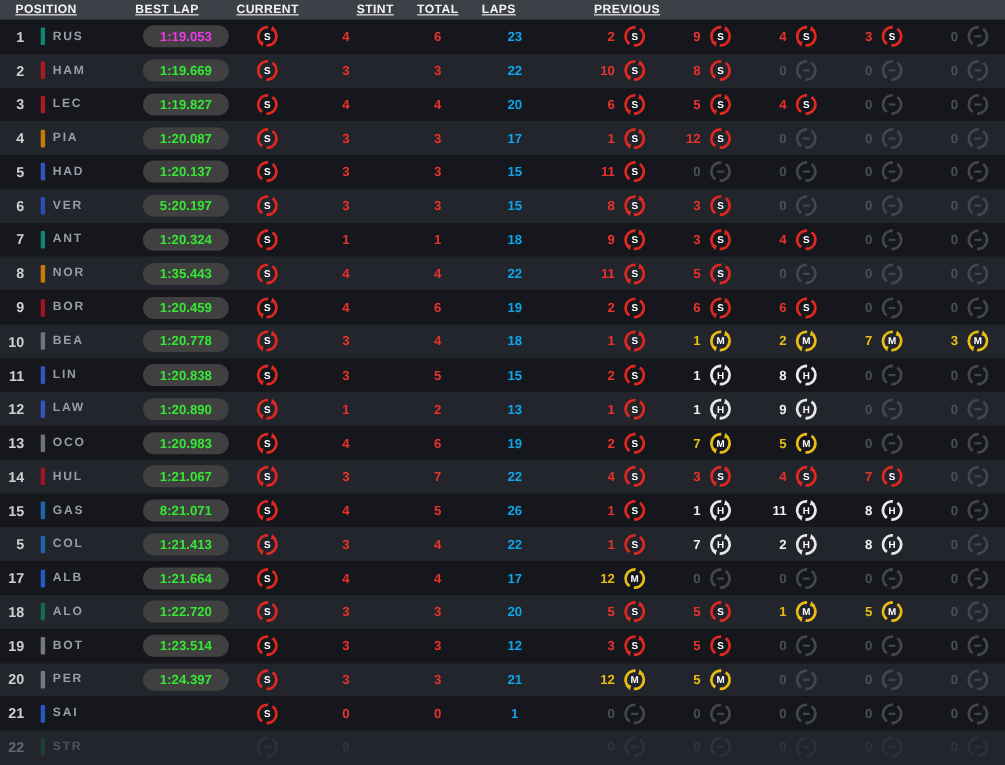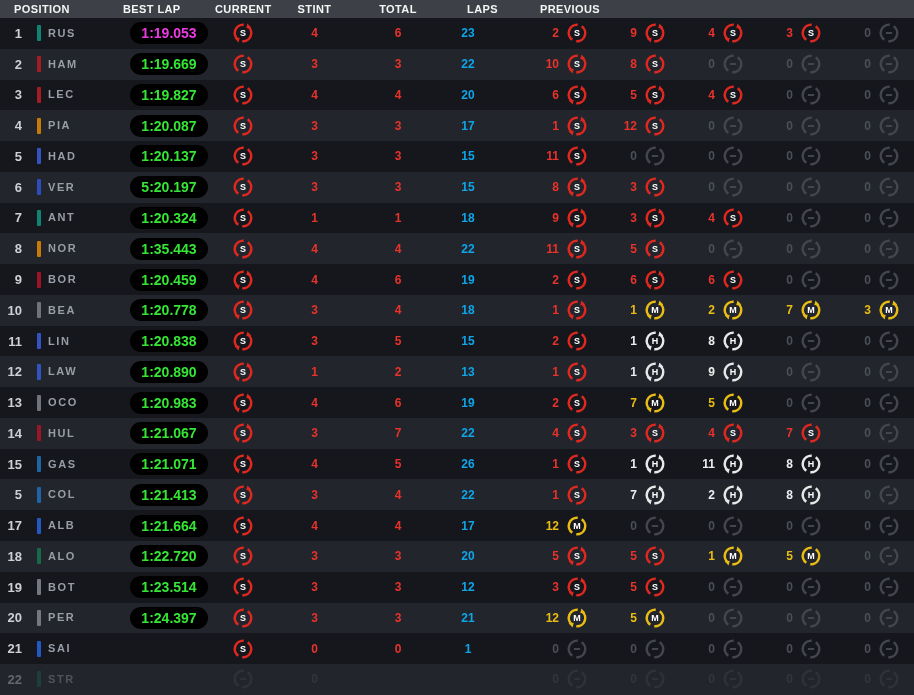--- a/index.html
+++ b/index.html
@@ -14,41 +14,42 @@
     display:grid;
     grid-template-columns:30px 18px 75px 92px 56px 87px 80px 60px 104px 78px 78px 78px 78px;
     align-items:center;
   }
   .thead{
     height:18px;
     background:#3d4047;
     color:#f5f5f5;
     font-size:11px;
     letter-spacing:.4px;
+    text-decoration:underline;
   }
   .h{white-space:nowrap}
   .h-pos{grid-column:1/4;padding-left:14px}
   .h-bestlap{grid-column:4;text-align:left}
   .h-current{grid-column:5;text-align:center}
-  .h-stint{grid-column:6;text-align:center}
+  .h-stint{grid-column:6;text-align:right}
   .h-total{grid-column:7;text-align:center}
-  .h-laps{grid-column:8;text-align:right}
+  .h-laps{grid-column:8;text-align:left}
   .h-prev{grid-column:9;padding-left:42px}
   .row{height:30.77px}
   .row.odd{background:#15171d}
   .row.even{background:#22252c}
   .cell{line-height:1}
   .c-pos{text-align:right;padding-right:8px;color:#ced0d5;font-size:13px}
   .c-bar{display:flex;justify-content:center;align-items:center}
   .teambar{display:block;width:4px;height:16px;border-radius:1px}
   .c-driver{color:#989da6;font-size:11px;letter-spacing:1.6px}
   .c-bestlap{text-align:center}
   .pill{
-    display:inline-block;background:#000000;border-radius:11px;
-    padding:4px 10px;font-size:14px;min-width:58px;
+    display:inline-block;background:#404040;border-radius:11px;
+    padding:4px 10px;font-size:12px;min-width:58px;
   }
   .pill.green{color:#35e635}
   .pill.purple{color:#ea3ae2}
   .c-current{display:flex;justify-content:center;align-items:center}
   .c-stint,.c-total,.c-laps{text-align:center;font-size:12px}
   .c-laps{color:#0ea5e9}
   .c-prev{display:flex;align-items:center;justify-content:flex-end;gap:7px;padding-right:14px;font-size:12px}
   .n-S{color:#e8332b}
   .n-M{color:#e9bd13}
   .n-H{color:#ededed}
@@ -1105,21 +1106,21 @@
           <rect x="8.6" y="10.9" width="6.8" height="2.2" fill="#43464e"></rect>
         </svg>
       </div>
     </div>
     <div class="row grid odd">
       <div class="cell c-pos">15</div>
       <div class="cell c-bar">
         <span class="teambar" style="background:#1f64a8"></span>
       </div>
       <div class="cell c-driver">GAS</div>
-      <div class="cell c-bestlap"><span class="pill green">1:21.071</span></div>
+      <div class="cell c-bestlap"><span class="pill green">8:21.071</span></div>
       <div class="cell c-current">
         <svg width="22" height="22" viewBox="0 0 24 24">
           <g transform="rotate(20 12 12)" fill="none" stroke="#e0281f" stroke-width="2.8">
             <path d="M 9.67 3.31 A 9 9 0 0 0 9.67 20.69"></path>
             <path d="M 14.33 20.69 A 9 9 0 0 0 14.33 3.31"></path>
             <polygon points="13,0.6 18.6,3.4 13.6,6" fill="#e0281f" stroke="none"></polygon>
             <polygon points="11,23.4 5.4,20.6 10.4,18" fill="#e0281f" stroke="none"></polygon>
           </g>
           <text x="12" y="15.4" text-anchor="middle" font-size="9.8" font-weight="bold" font-family="inherit" fill="#ffffff">S</text>
         </svg>

